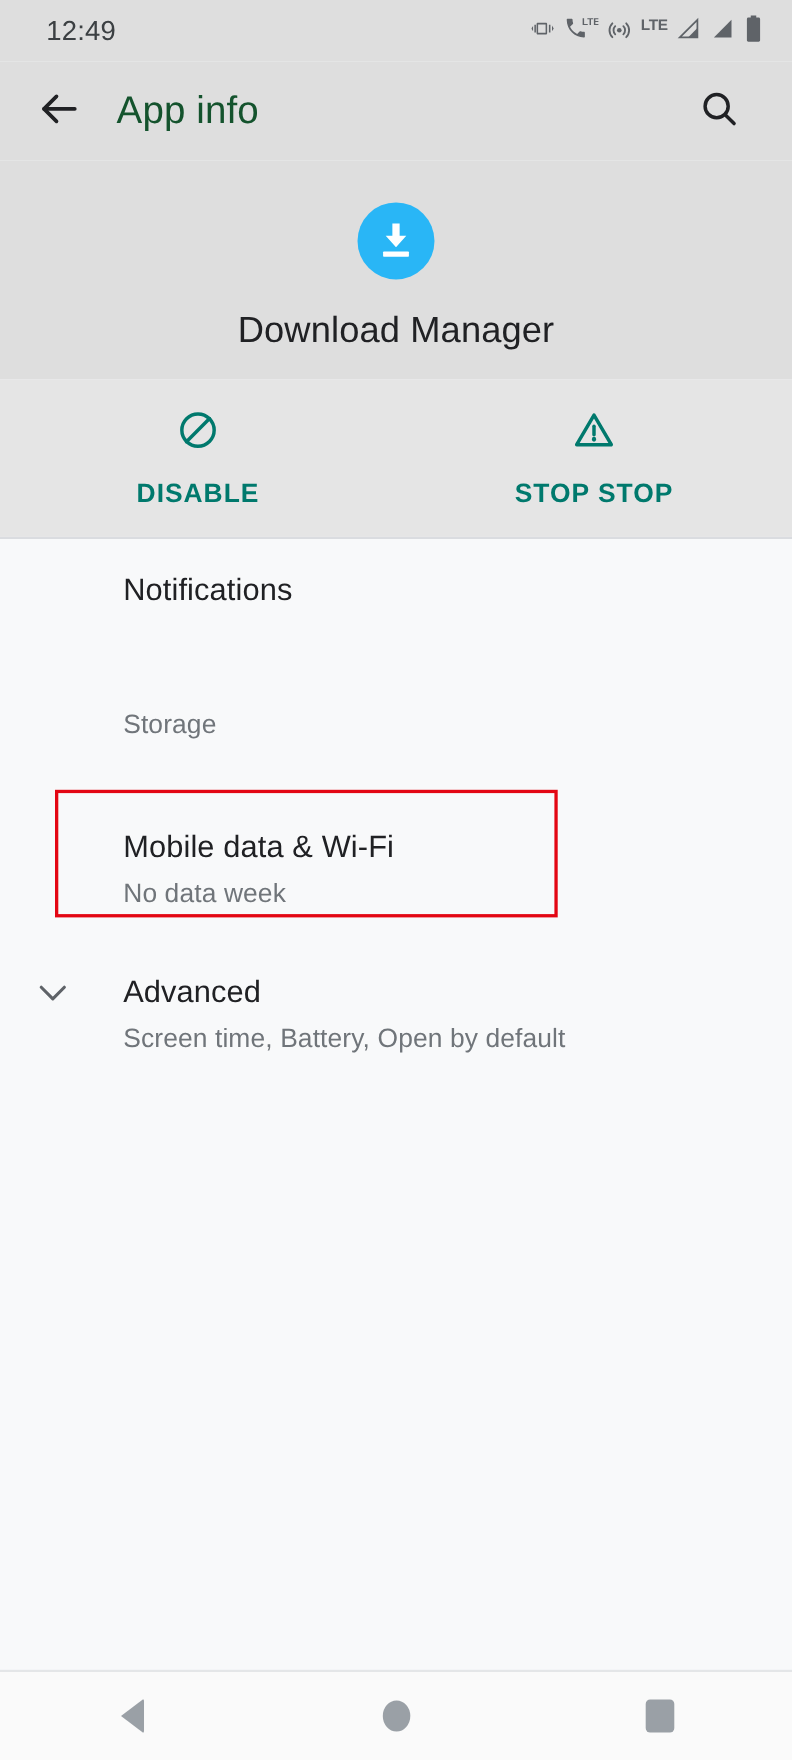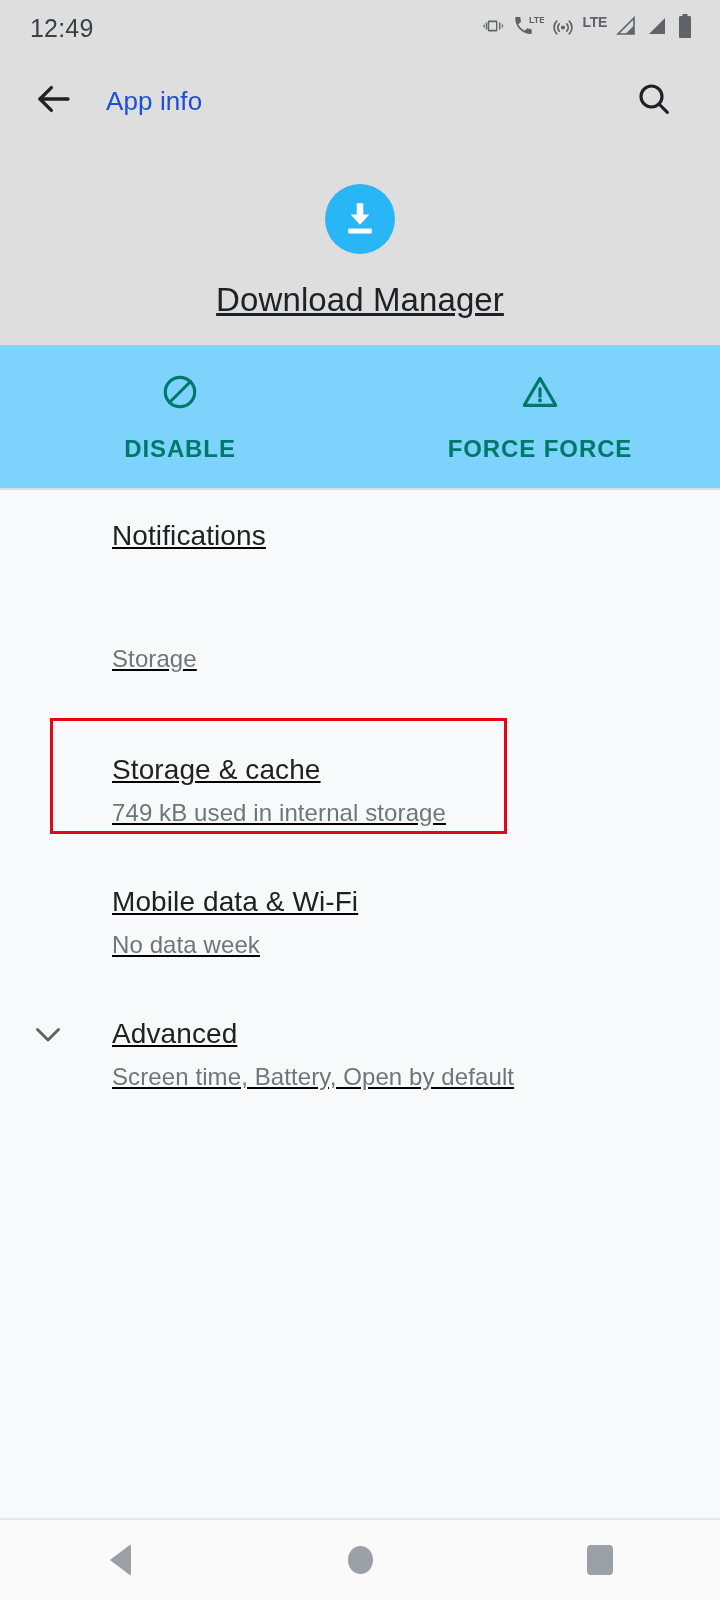--- a/index.html
+++ b/index.html
@@ -17,21 +17,21 @@
 
   
   .status-bar {
     position: absolute;
     top: 0; left: 0;
     width: 720px;
     height: 56px;
     background: #dedede;
     display: flex;
     align-items: center;
-    padding: 0 26px 0 30px;
+    padding: 0 26px 0 42px;
   }
   .status-clock {
     font-size: 25px;
     color: #3c4043;
     letter-spacing: 0.2px;
   }
   .status-icons {
     margin-left: auto;
     display: flex;
     align-items: center;
@@ -61,22 +61,22 @@
     align-items: center;
     padding: 0 40px 0 28px;
   }
   .back-btn {
     width: 52px; height: 52px;
     display: flex; align-items: center; justify-content: center;
     cursor: pointer;
   }
   .app-bar-title {
     margin-left: 26px;
-    font-size: 26px;
-    color: #1d4ed8;
+    font-size: 35px;
+    color: #14532d;
     letter-spacing: 0.1px;
   }
   .search-btn {
     margin-left: auto;
     width: 52px; height: 52px;
     display: flex; align-items: center; justify-content: center;
     cursor: pointer;
   }
 
   
@@ -95,30 +95,29 @@
     width: 70px; height: 70px;
     border-radius: 50%;
     background: #29b6f6;
     display: flex; align-items: center; justify-content: center;
   }
   .app-name {
     margin-top: 27px;
     font-size: 33px;
     color: #202124;
     letter-spacing: 0.1px;
-    text-decoration: underline;
   }
 
   
   .actions {
     position: absolute;
     top: 345px; left: 0;
     width: 720px;
     height: 143px;
-    background: #7dd3fc;
+    background: #e5e5e5;
     display: flex;
     justify-content: flex-end;
   }
   .action-btn {
     flex: 1;
     display: flex;
     flex-direction: column;
     align-items: center;
     justify-content: center;
     cursor: pointer;
@@ -144,21 +143,20 @@
     top: 490px; left: 0;
     width: 720px;
   }
   .row {
     position: relative;
     display: flex;
     align-items: flex-start;
     padding: 28px 40px 28px 112px;
     min-height: 117px;
     cursor: pointer;
-    text-decoration: underline;
   }
   .row-text { display: flex; flex-direction: column; }
   .row-title {
     font-size: 28px;
     color: #202124;
     line-height: 1.32;
     letter-spacing: 0.1px;
   }
   .row-sub {
     margin-top: 8px;
@@ -326,47 +324,41 @@
   </div>
 
   <div class="action-btn">
     <span>
       <svg width="42" height="42" viewBox="0 0 24 24" fill="none" stroke="#00796d" stroke-width="1.8" stroke-linejoin="round">
         <path d="M12 4.2L21 19.6H3L12 4.2z"></path>
         <line x1="12" y1="10" x2="12" y2="14.4" stroke-linecap="round"></line>
         <line x1="12" y1="16.6" x2="12" y2="16.9" stroke-linecap="round" stroke-width="2.2"></line>
       </svg>
     </span>
-    <span class="action-label">FORCE FORCE</span>
+    <span class="action-label">STOP STOP</span>
   </div>
 
 </div>
 
 <div class="divider"></div>
 
 <div class="settings-list">
 
   <div class="row">
     <div class="row-text">
       <span class="row-title">Notifications</span>
     </div>
   </div>
 
   <div class="row">
     <div class="row-text">
       <span class="row-sub">Storage</span>
     </div>
   </div>
 
-  <div class="row">
-    <div class="row-text">
-      <span class="row-title">Storage &amp; cache</span>
-      <span class="row-sub">749 kB used in internal storage</span>
-    </div>
-  </div>
 
   <div class="row">
     <div class="row-text">
       <span class="row-title">Mobile data &amp; Wi-Fi</span>
       <span class="row-sub">No data week</span>
     </div>
   </div>
 
   <div class="row">
     <div class="row-chevron">

